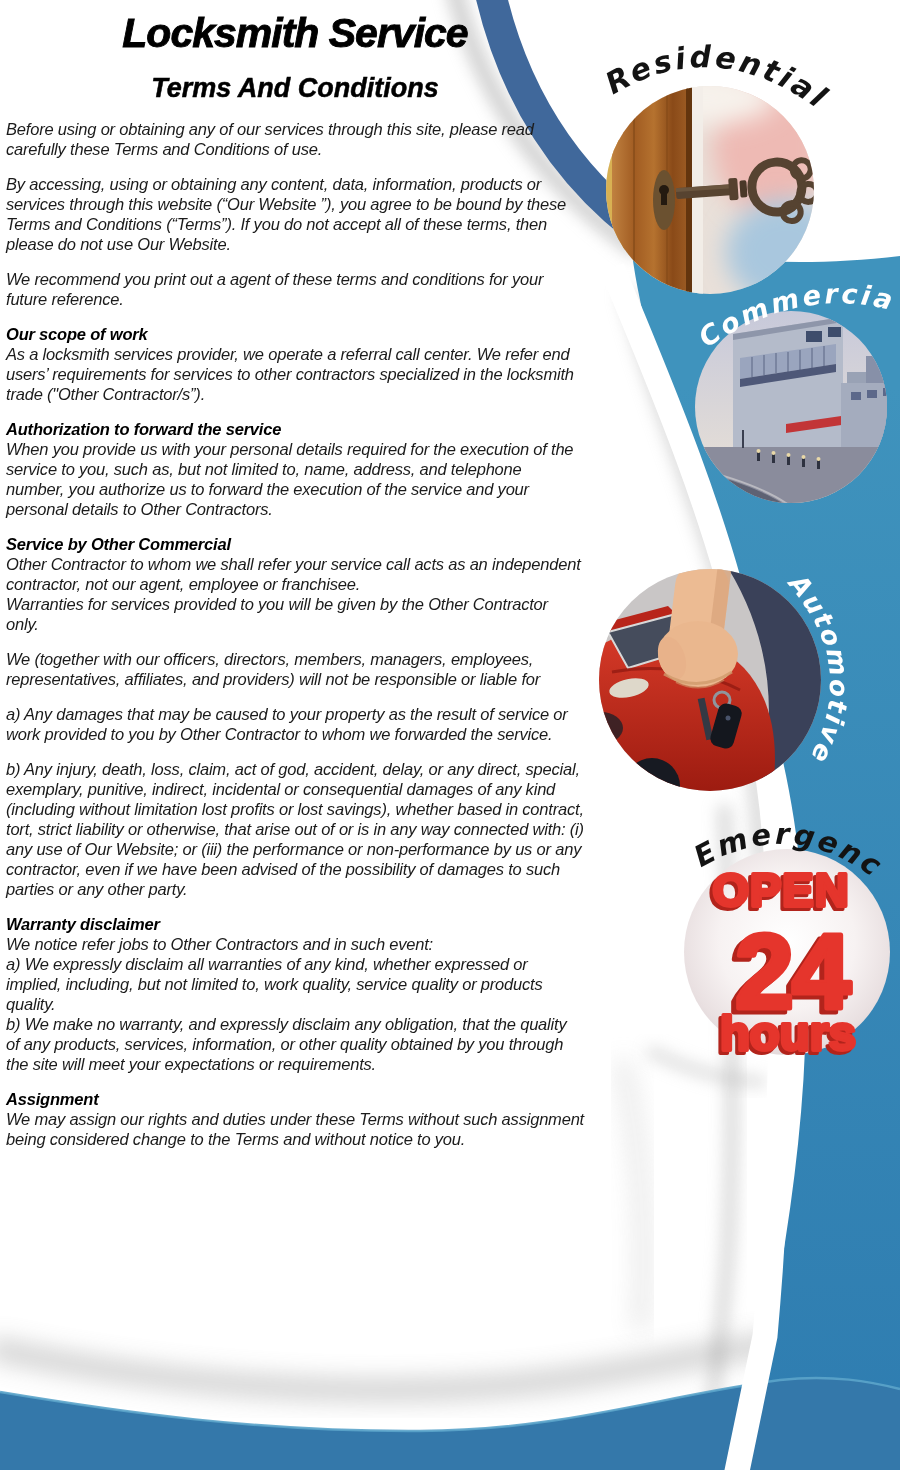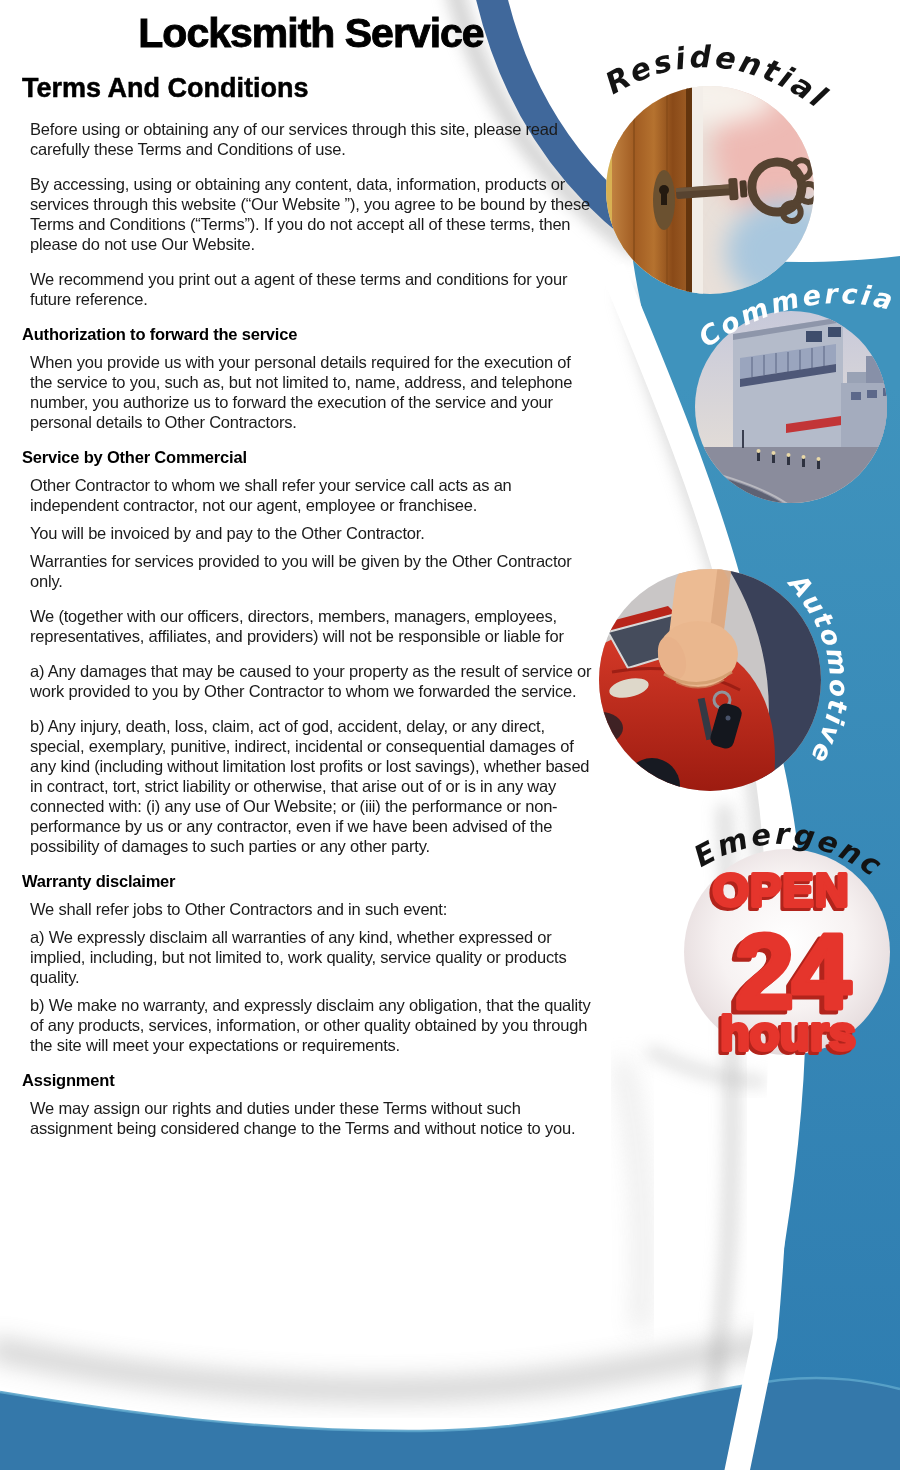--- a/index.html
+++ b/index.html
@@ -1,27 +1,27 @@
 <!DOCTYPE html>
 <html><head>
 <meta charset="utf-8">
 <style>
   html,body{margin:0;padding:0;background:#fff;}
   .page{position:relative;width:900px;height:1470px;background:#ffffff;overflow:hidden;
         font-family:"Liberation Sans",sans-serif;}
   .art{position:absolute;left:0;top:0;width:900px;height:1470px;}
-  .content{position:absolute;left:22px;top:10px;width:578px;color:#1b1b1b;z-index:2;}
+  .content{position:absolute;left:6px;top:10px;width:578px;color:#1b1b1b;z-index:2;font-style:italic;}
   .title{font-size:41px;font-weight:700;text-align:center;letter-spacing:-1px;color:#000;
          -webkit-text-stroke:0.9px #000;margin:0;}
-  .subtitle{font-size:27px;font-weight:700;text-align:left;margin-top:16px;color:#000;
+  .subtitle{font-size:27px;font-weight:700;text-align:center;margin-top:16px;color:#000;
          -webkit-text-stroke:0.5px #000;}
   #sections{margin-top:15px;font-size:16.5px;line-height:20px;letter-spacing:-0.2px;}
   .section{margin-bottom:15px;}
   .section .heading{font-weight:700;color:#000;}
-  .section p{margin:8px;}
+  .section p{margin:0;}
   .script{font-family:"DejaVu Sans",sans-serif;font-style:italic;font-weight:700;}
   .bigred{font-family:"Liberation Sans",sans-serif;font-weight:700;}
 </style>
 </head>
 <body>
 
 <div class="page">
 
   <svg class="art" viewBox="0 0 900 1470">
     <defs>
@@ -219,41 +219,44 @@
         <div class="section">
           <p>Before using or obtaining any of our services through this site, please read carefully these Terms and Conditions of use.</p>
         </div>
         <div class="section">
           <p>By accessing, using or obtaining any content, data, information, products or services through this website (“Our Website ”), you agree to be bound by these Terms and Conditions (“Terms”). If you do not accept all of these terms, then please do not use Our Website.</p>
         </div>
         <div class="section">
           <p>We recommend you print out a agent of these terms and conditions for your future reference.</p>
         </div>
         <div class="section">
+          <div class="heading">Our scope of work</div>
+          <p>As a locksmith services provider, we operate a referral call center. We refer end users’ requirements for services to other contractors specialized in the locksmith trade ("Other Contractor/s”).</p>
+        </div>
+        <div class="section">
           <div class="heading">Authorization to forward the service</div>
           <p>When you provide us with your personal details required for the execution of the service to you, such as, but not limited to, name, address, and telephone number, you authorize us to forward the execution of the service and your personal details to Other Contractors.</p>
         </div>
         <div class="section">
           <div class="heading">Service by Other Commercial</div>
           <p>Other Contractor to whom we shall refer your service call acts as an independent contractor, not our agent, employee or franchisee.</p>
-          <p>You will be invoiced by and pay to the Other Contractor.</p>
           <p>Warranties for services provided to you will be given by the Other Contractor only.</p>
         </div>
         <div class="section">
           <p>We (together with our officers, directors, members, managers, employees, representatives, affiliates, and providers) will not be responsible or liable for</p>
         </div>
         <div class="section">
           <p>a) Any damages that may be caused to your property as the result of service or work provided to you by Other Contractor to whom we forwarded the service.</p>
         </div>
         <div class="section">
           <p>b) Any injury, death, loss, claim, act of god, accident, delay, or any direct, special, exemplary, punitive, indirect, incidental or consequential damages of any kind (including without limitation lost profits or lost savings), whether based in contract, tort, strict liability or otherwise, that arise out of or is in any way connected with: (i) any use of Our Website; or (iii) the performance or non-performance by us or any contractor, even if we have been advised of the possibility of damages to such parties or any other party.</p>
         </div>
         <div class="section">
           <div class="heading">Warranty disclaimer</div>
-          <p>We shall refer jobs to Other Contractors and in such event:</p>
+          <p>We notice refer jobs to Other Contractors and in such event:</p>
           <p>a) We expressly disclaim all warranties of any kind, whether expressed or implied, including, but not limited to, work quality, service quality or products quality.</p>
           <p>b) We make no warranty, and expressly disclaim any obligation, that the quality of any products, services, information, or other quality obtained by you through the site will meet your expectations or requirements.</p>
         </div>
         <div class="section">
           <div class="heading">Assignment</div>
           <p>We may assign our rights and duties under these Terms without such assignment being considered change to the Terms and without notice to you.</p>
         </div>
       </div>
   </div>
 

